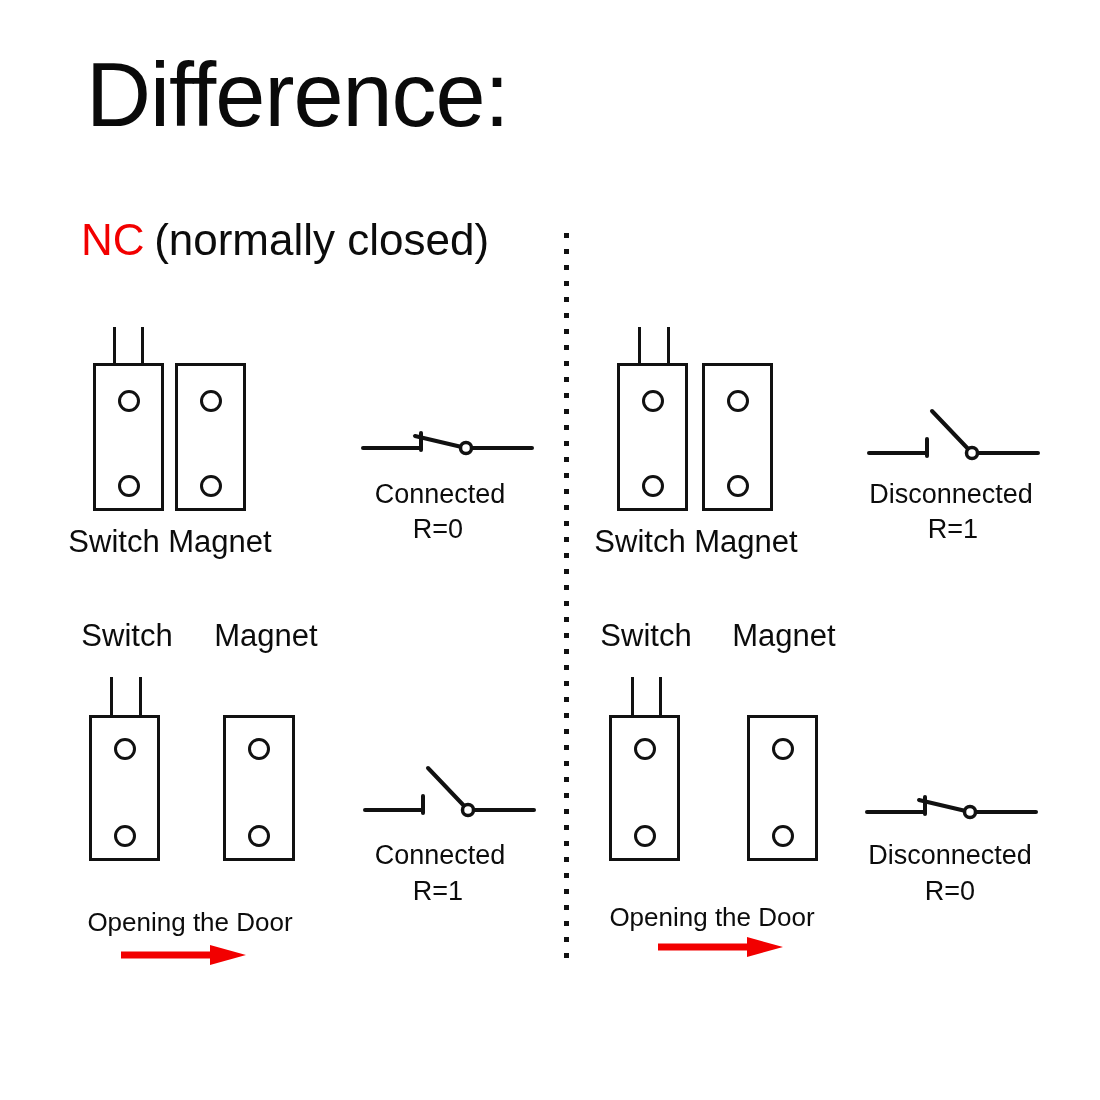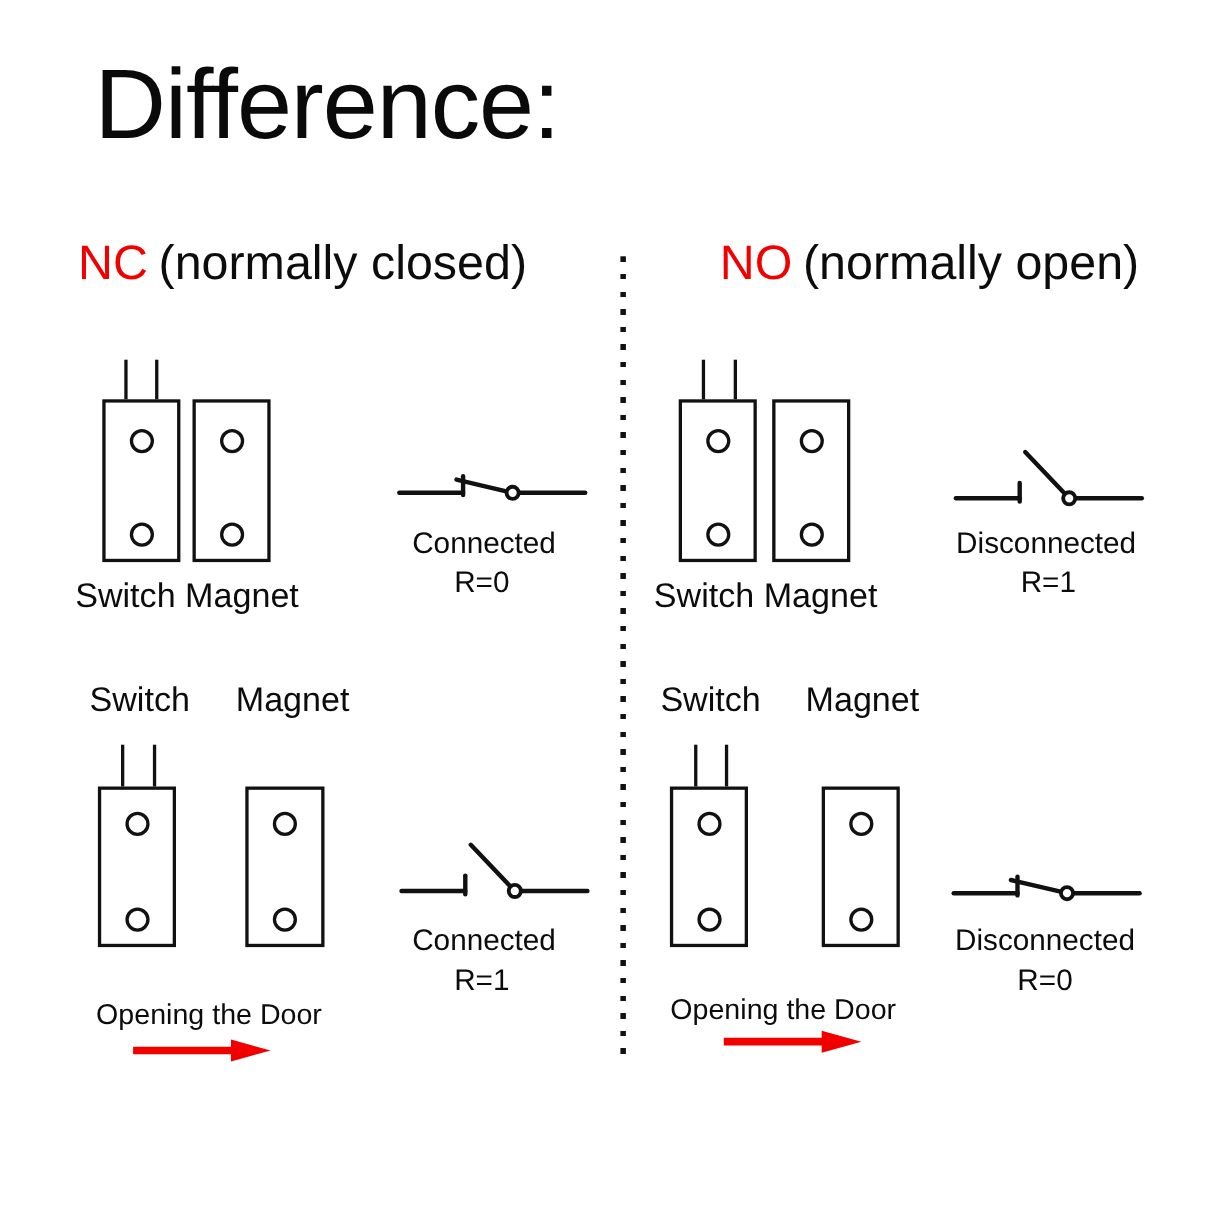--- a/index.html
+++ b/index.html
@@ -36,25 +36,22 @@
 </style>
 </head>
 <body>
 
 <div class="canvas">
 
   <div class="abs title">Difference:</div>
 
   <div class="abs divider"></div>
 
-  <div class="abs heading" style="left:275px;">
+  <div class="abs heading" style="left:285px;">
     <span class="abbr">NC</span><span class="rest">(normally closed)</span>
-  </div>
-  <div class="abs heading" style="left:845px;">
-    <span class="abbr">NO</span><span class="rest">(normally open)</span>
   </div>
 
   <div class="abs sensor-fig" style="left:93px; top:327px;">
     <div class="wire" style="left:20px; height:38px;"></div>
     <div class="wire" style="left:48px; height:38px;"></div>
     <div class="plate" style="left:0; top:36px; width:71px; height:148px;">
       <div class="hole" style="top:24px;"></div>
       <div class="hole" style="top:109px;"></div>
     </div>
     <div class="plate" style="left:82px; top:36px; width:71px; height:148px;">

